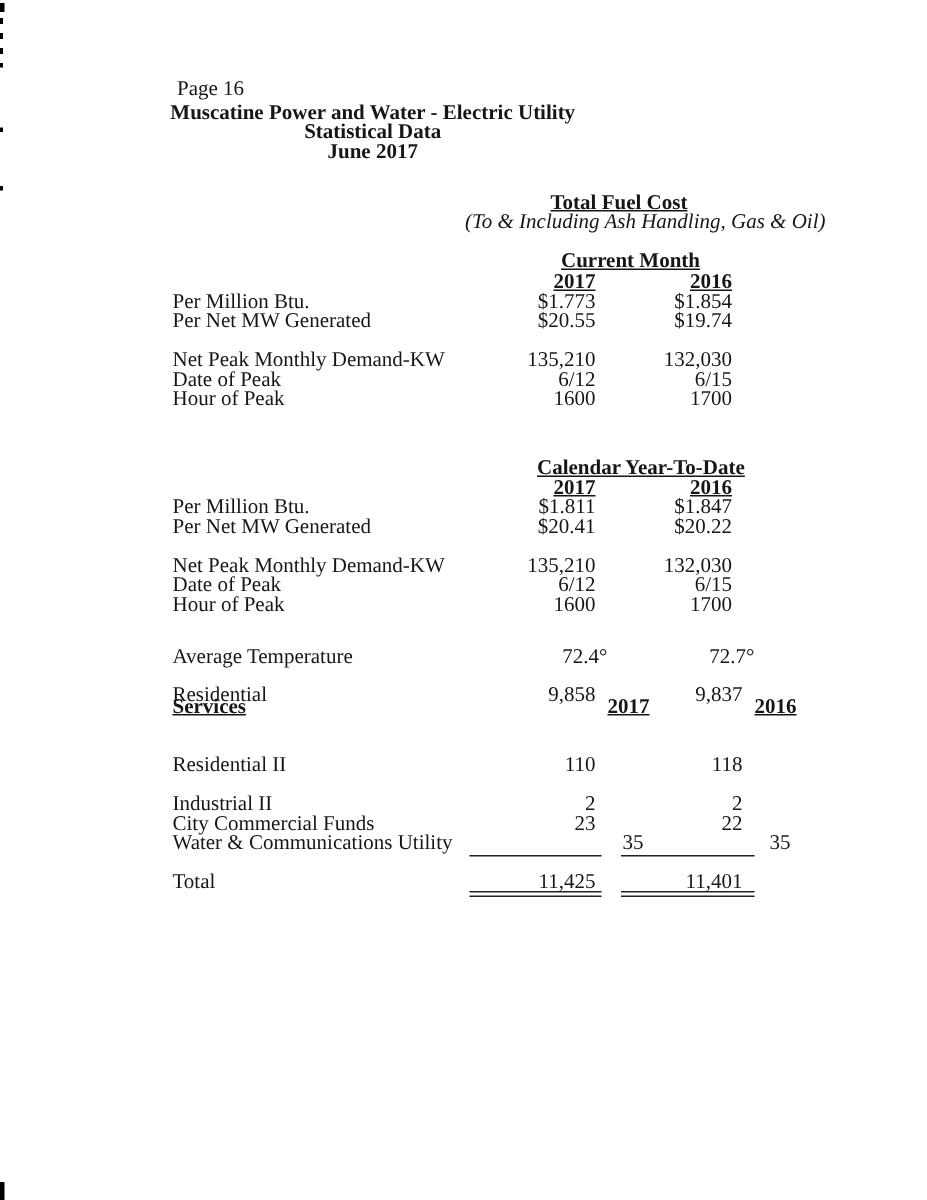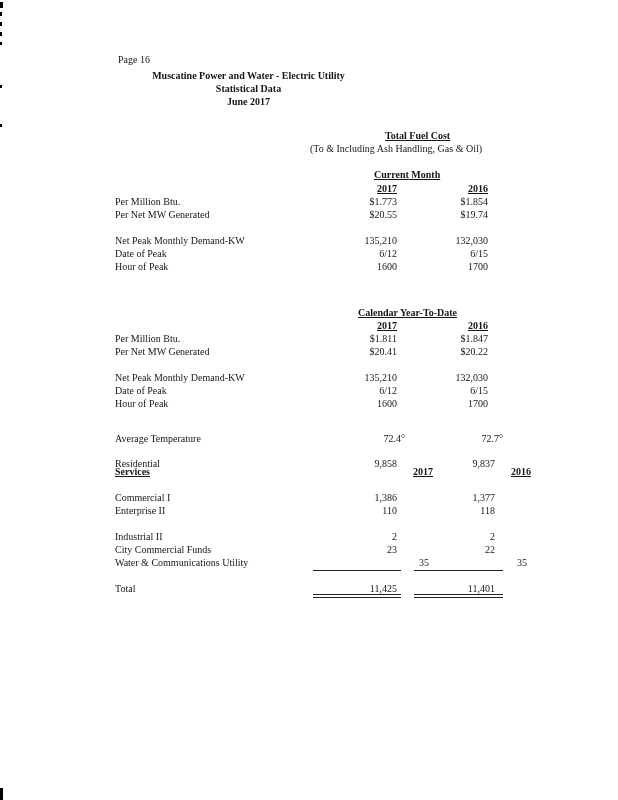--- a/index.html
+++ b/index.html
@@ -1,21 +1,21 @@
 <!DOCTYPE html>
 <html><head>
 <meta charset="utf-8">
 <style>
   html,body{margin:0;padding:0;background:#e8e8e8;}
   .page{
     position:relative;width:618px;height:800px;background:#ffffff;
     font-family:"Liberation Serif","DejaVu Serif",serif;color:#161616;
     overflow:hidden;
   }
-  .line{position:absolute;font-size:10px;line-height:12px;white-space:nowrap;}
+  .line{position:absolute;font-size:14px;line-height:12px;white-space:nowrap;}
   .b{font-weight:bold;}
   .u{text-decoration:underline;}
   .center{left:0;width:497px;text-align:center;}
   .row{left:0;width:618px;height:13px;}
   .lbl{position:absolute;left:115px;}
   .v{position:absolute;text-align:right;}
   .v1{right:221px;}
   .v2{right:130px;}
   .svc .v2{right:123px;}
   .t1{right:213px;}
@@ -36,22 +36,22 @@
   <div class="mark" style="left:0;top:85px;width:2px;height:3px;"></div>
   <div class="mark" style="left:0;top:124px;width:2px;height:3px;"></div>
   <div class="mark" style="left:0;top:788px;width:3px;height:12px;"></div>
 
   <div class="line" style="top:54px;left:118px;">Page 16</div>
 
   <div class="line center b" style="top:70px;">Muscatine Power and Water - Electric Utility</div>
   <div class="line center b" style="top:83px;">Statistical Data</div>
   <div class="line center b" style="top:96px;">June 2017</div>
 
-  <div class="line b u" style="top:130px;left:385px;">Total Fuel Cost</div>
-  <div class="line" style="top:143px;left:310px;">(To &amp; Including Ash Handling, Gas &amp; Oil)</div>
+  <div class="line b u" style="top:130px;left:367px;">Total Fuel Cost</div>
+  <div class="line" style="top:143px;left:310px;font-style:italic;">(To &amp; Including Ash Handling, Gas &amp; Oil)</div>
 
   <div class="line b u" style="top:169px;left:374px;">Current Month</div>
   <div class="line row" style="top:183px;">
     <span class="v v1 b u">2017</span>
     <span class="v v2 b u">2016</span>
   </div>
   <div class="line row" style="top:196px;">
     <span class="lbl">Per Million Btu.</span>
     <span class="v v1">$1.773</span>
     <span class="v v2">$1.854</span>
@@ -117,27 +117,22 @@
   <div class="line row svc" style="top:466px;padding-left:36px;">
     <span class="lbl b u">Services</span>
     <span class="v v1 b u">2017</span>
     <span class="v v2 b u">2016</span>
   </div>
   <div class="line row svc" style="top:458px;">
     <span class="lbl">Residential</span>
     <span class="v v1">9,858</span>
     <span class="v v2">9,837</span>
   </div>
-  <div class="line row svc" style="top:492px;">
-    <span class="lbl">Commercial I</span>
-    <span class="v v1">1,386</span>
-    <span class="v v2">1,377</span>
-  </div>
   <div class="line row svc" style="top:505px;">
-    <span class="lbl">Enterprise II</span>
+    <span class="lbl">Residential II</span>
     <span class="v v1">110</span>
     <span class="v v2">118</span>
   </div>
   <div class="line row svc" style="top:531px;">
     <span class="lbl">Industrial II</span>
     <span class="v v1">2</span>
     <span class="v v2">2</span>
   </div>
   <div class="line row svc" style="top:544px;">
     <span class="lbl">City Commercial Funds</span>

